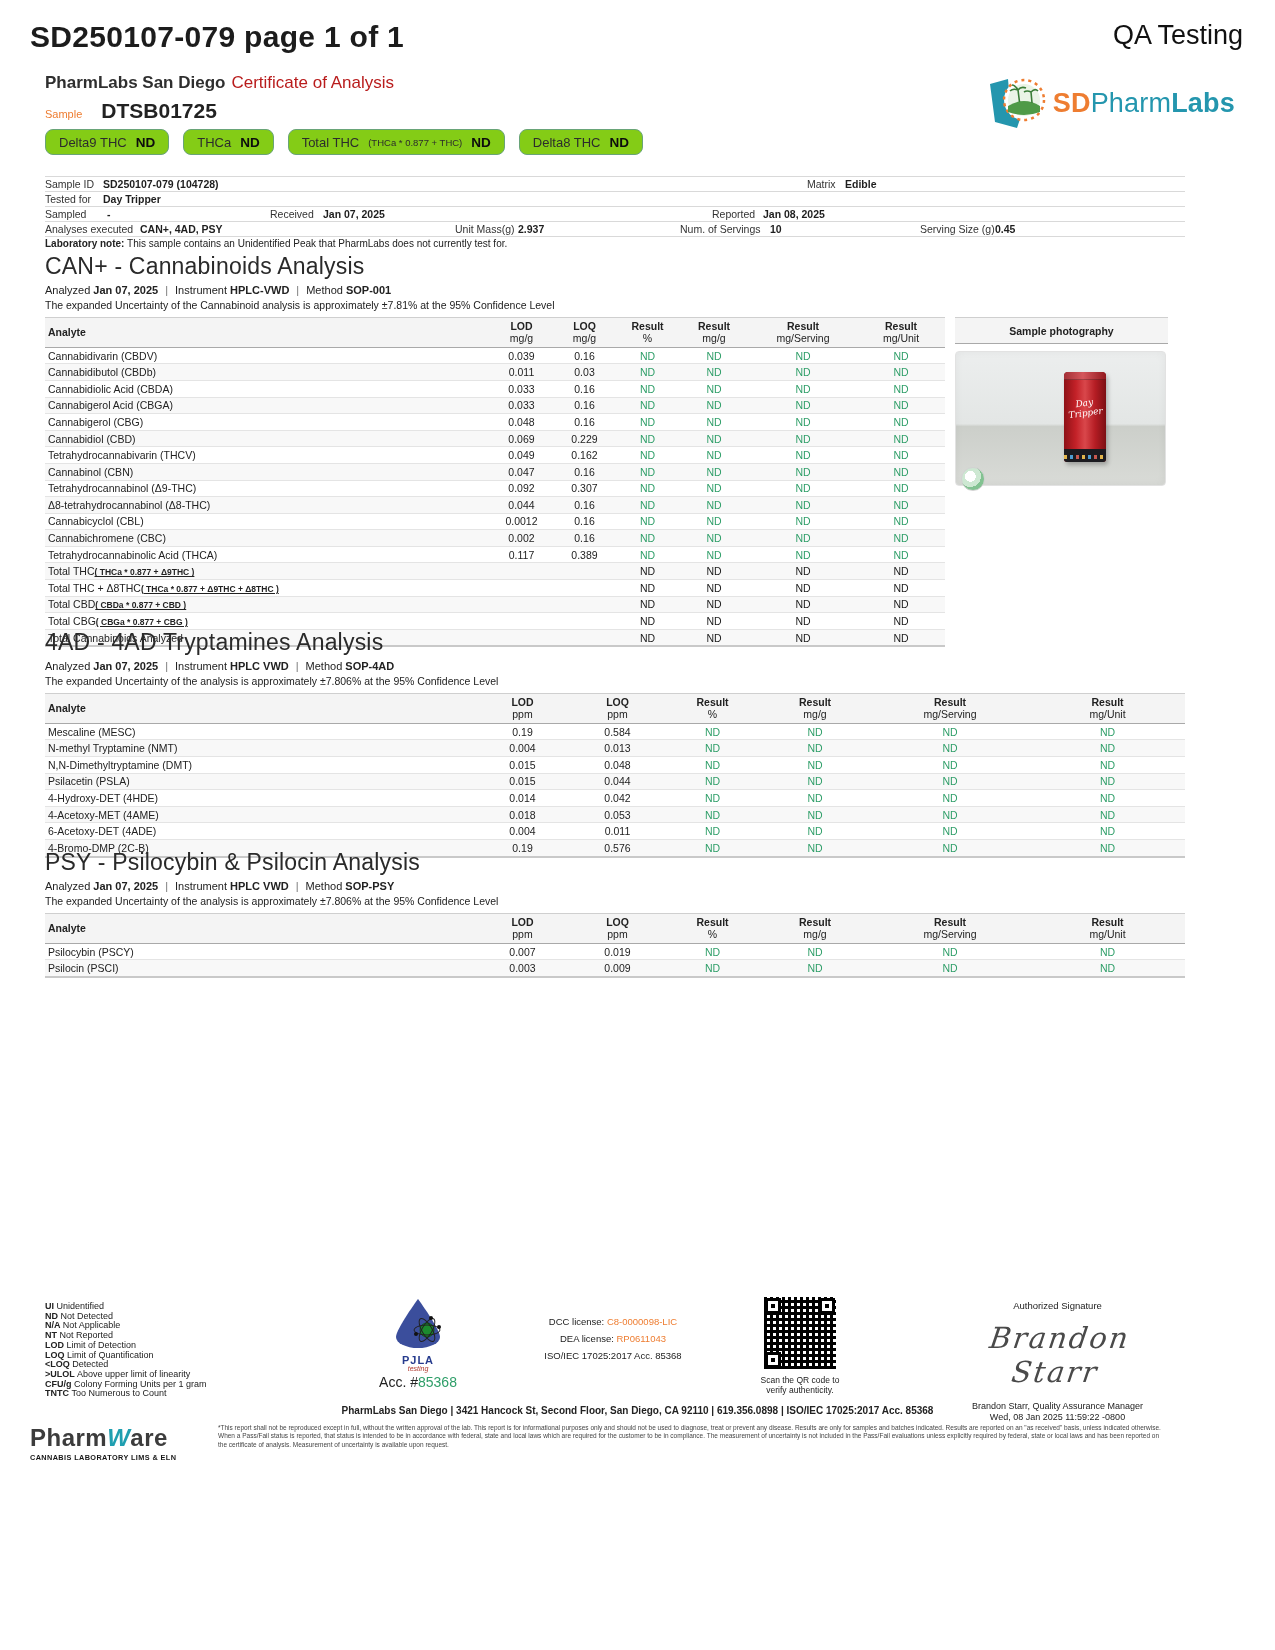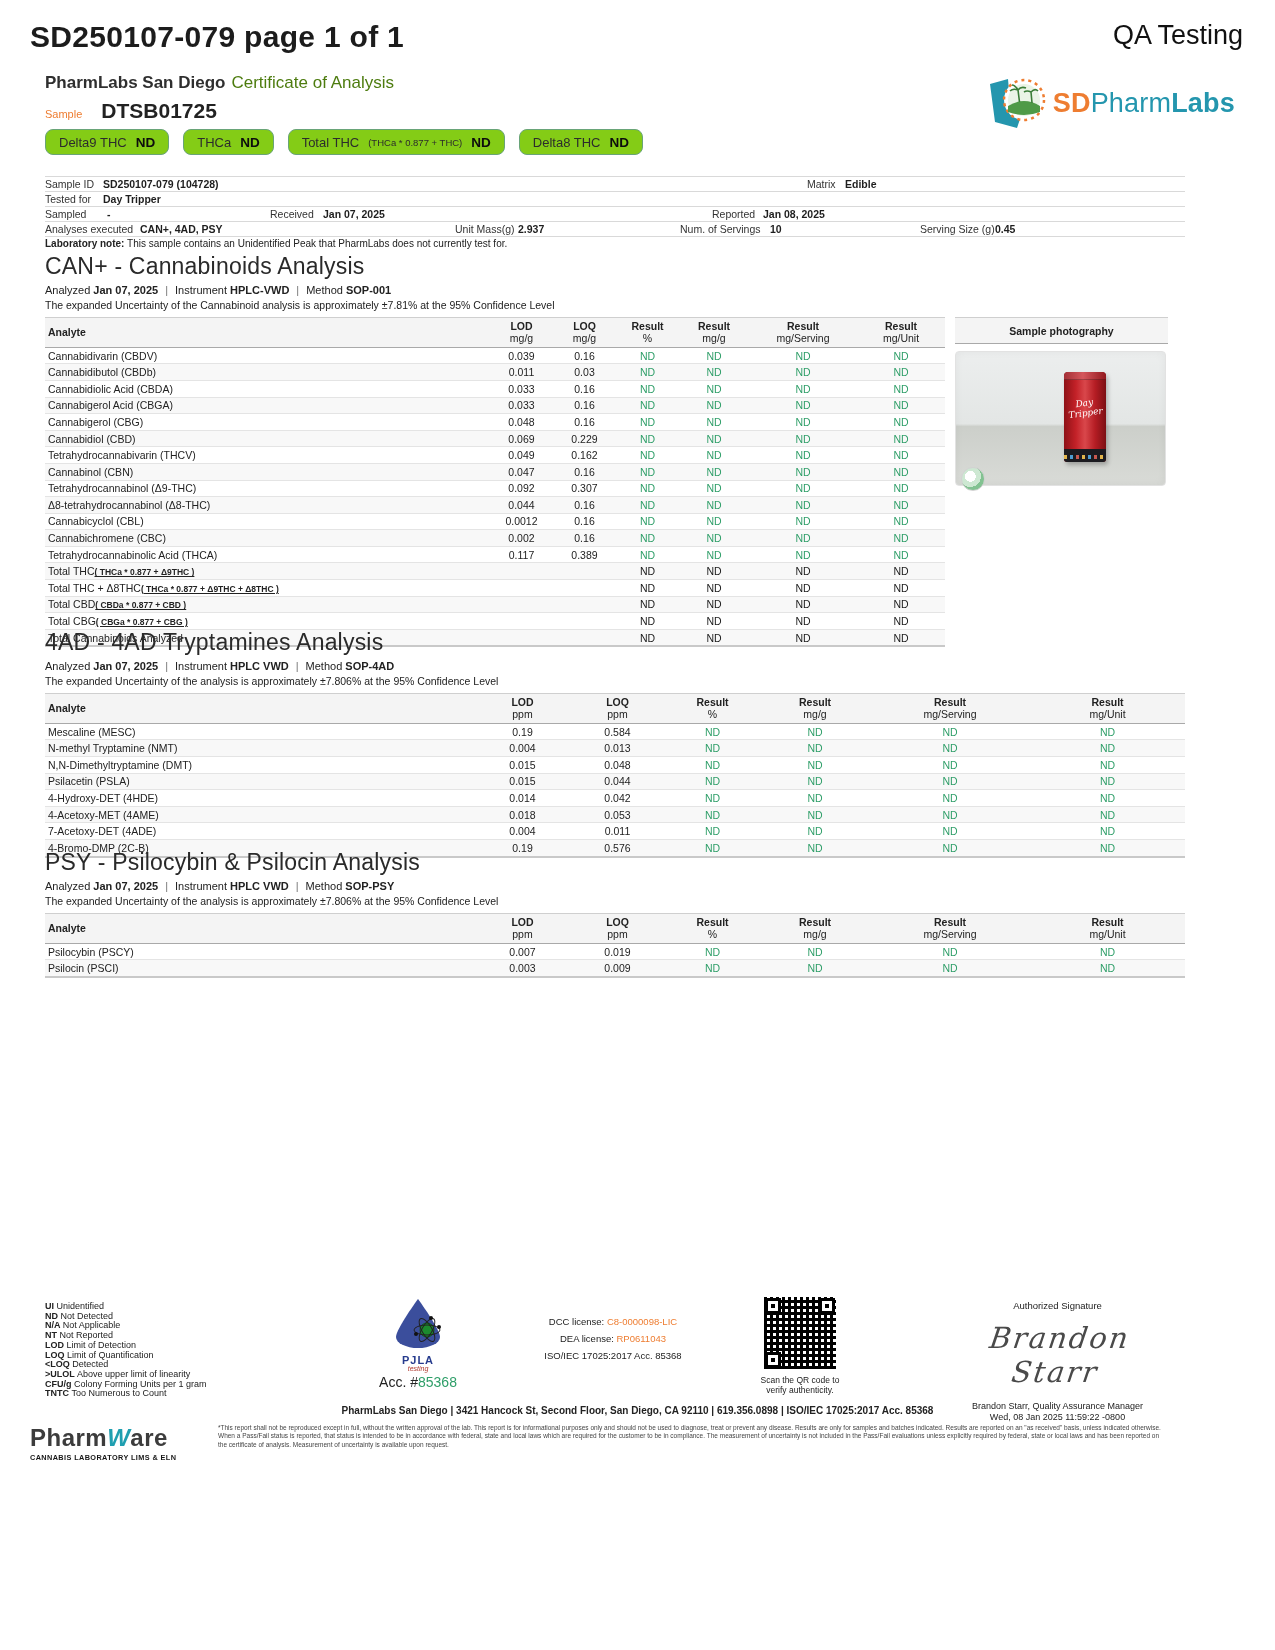--- a/index.html
+++ b/index.html
@@ -5,21 +5,21 @@
   html,body{margin:0;padding:0;background:#888;}
   .page{position:relative;width:1275px;height:1650px;background:#fff;margin:0 auto;
         font-family:"Liberation Sans",sans-serif;color:#222;overflow:hidden;}
 
   
   .topbar{position:absolute;top:20px;left:30px;right:32px;display:flex;justify-content:space-between;align-items:flex-start;}
   .doc-title{font-size:30px;font-weight:600;color:#1c1c1c;letter-spacing:.3px;}
   .qa-label{font-size:27px;font-weight:500;color:#111;}
 
   .subhead{position:absolute;top:73px;left:45px;font-size:17px;font-weight:700;color:#2f2f2f;}
-  .subhead .coa{color:#4d7c0f;font-weight:400;margin-left:6px;}
+  .subhead .coa{color:#b91c1c;font-weight:400;margin-left:6px;}
 
   .sampleline{position:absolute;top:99px;left:45px;display:flex;align-items:baseline;gap:19px;}
   .sample-lab{color:#ee7d31;font-size:11px;}
   .sample-id{font-size:21px;font-weight:700;color:#222;}
 
   
   .badges{position:absolute;top:129px;left:45px;display:flex;gap:14px;}
   .pill{background:#84cc16;border:1.5px solid #69a478;border-radius:8px;padding:3px 13px;
         font-size:13px;color:#2c2c2c;display:flex;align-items:center;gap:9px;height:18px;}
   .pill .f{font-size:9.5px;letter-spacing:0;}
@@ -530,21 +530,21 @@
           <tr>
             <td class="c-name">4-Acetoxy-MET (4AME)</td>
             <td class="c-val">0.018</td>
             <td class="c-val">0.053</td>
             <td class="c-val nd">ND</td>
             <td class="c-val nd">ND</td>
             <td class="c-val nd">ND</td>
             <td class="c-val nd">ND</td>
           </tr>
           <tr>
-            <td class="c-name">7-Acetoxy-DET (4ADE)</td>
+            <td class="c-name">6-Acetoxy-DET (4ADE)</td>
             <td class="c-val">0.004</td>
             <td class="c-val">0.011</td>
             <td class="c-val nd">ND</td>
             <td class="c-val nd">ND</td>
             <td class="c-val nd">ND</td>
             <td class="c-val nd">ND</td>
           </tr>
           <tr>
             <td class="c-name">4-Bromo-DMP (2C-B)</td>
             <td class="c-val">0.19</td>

